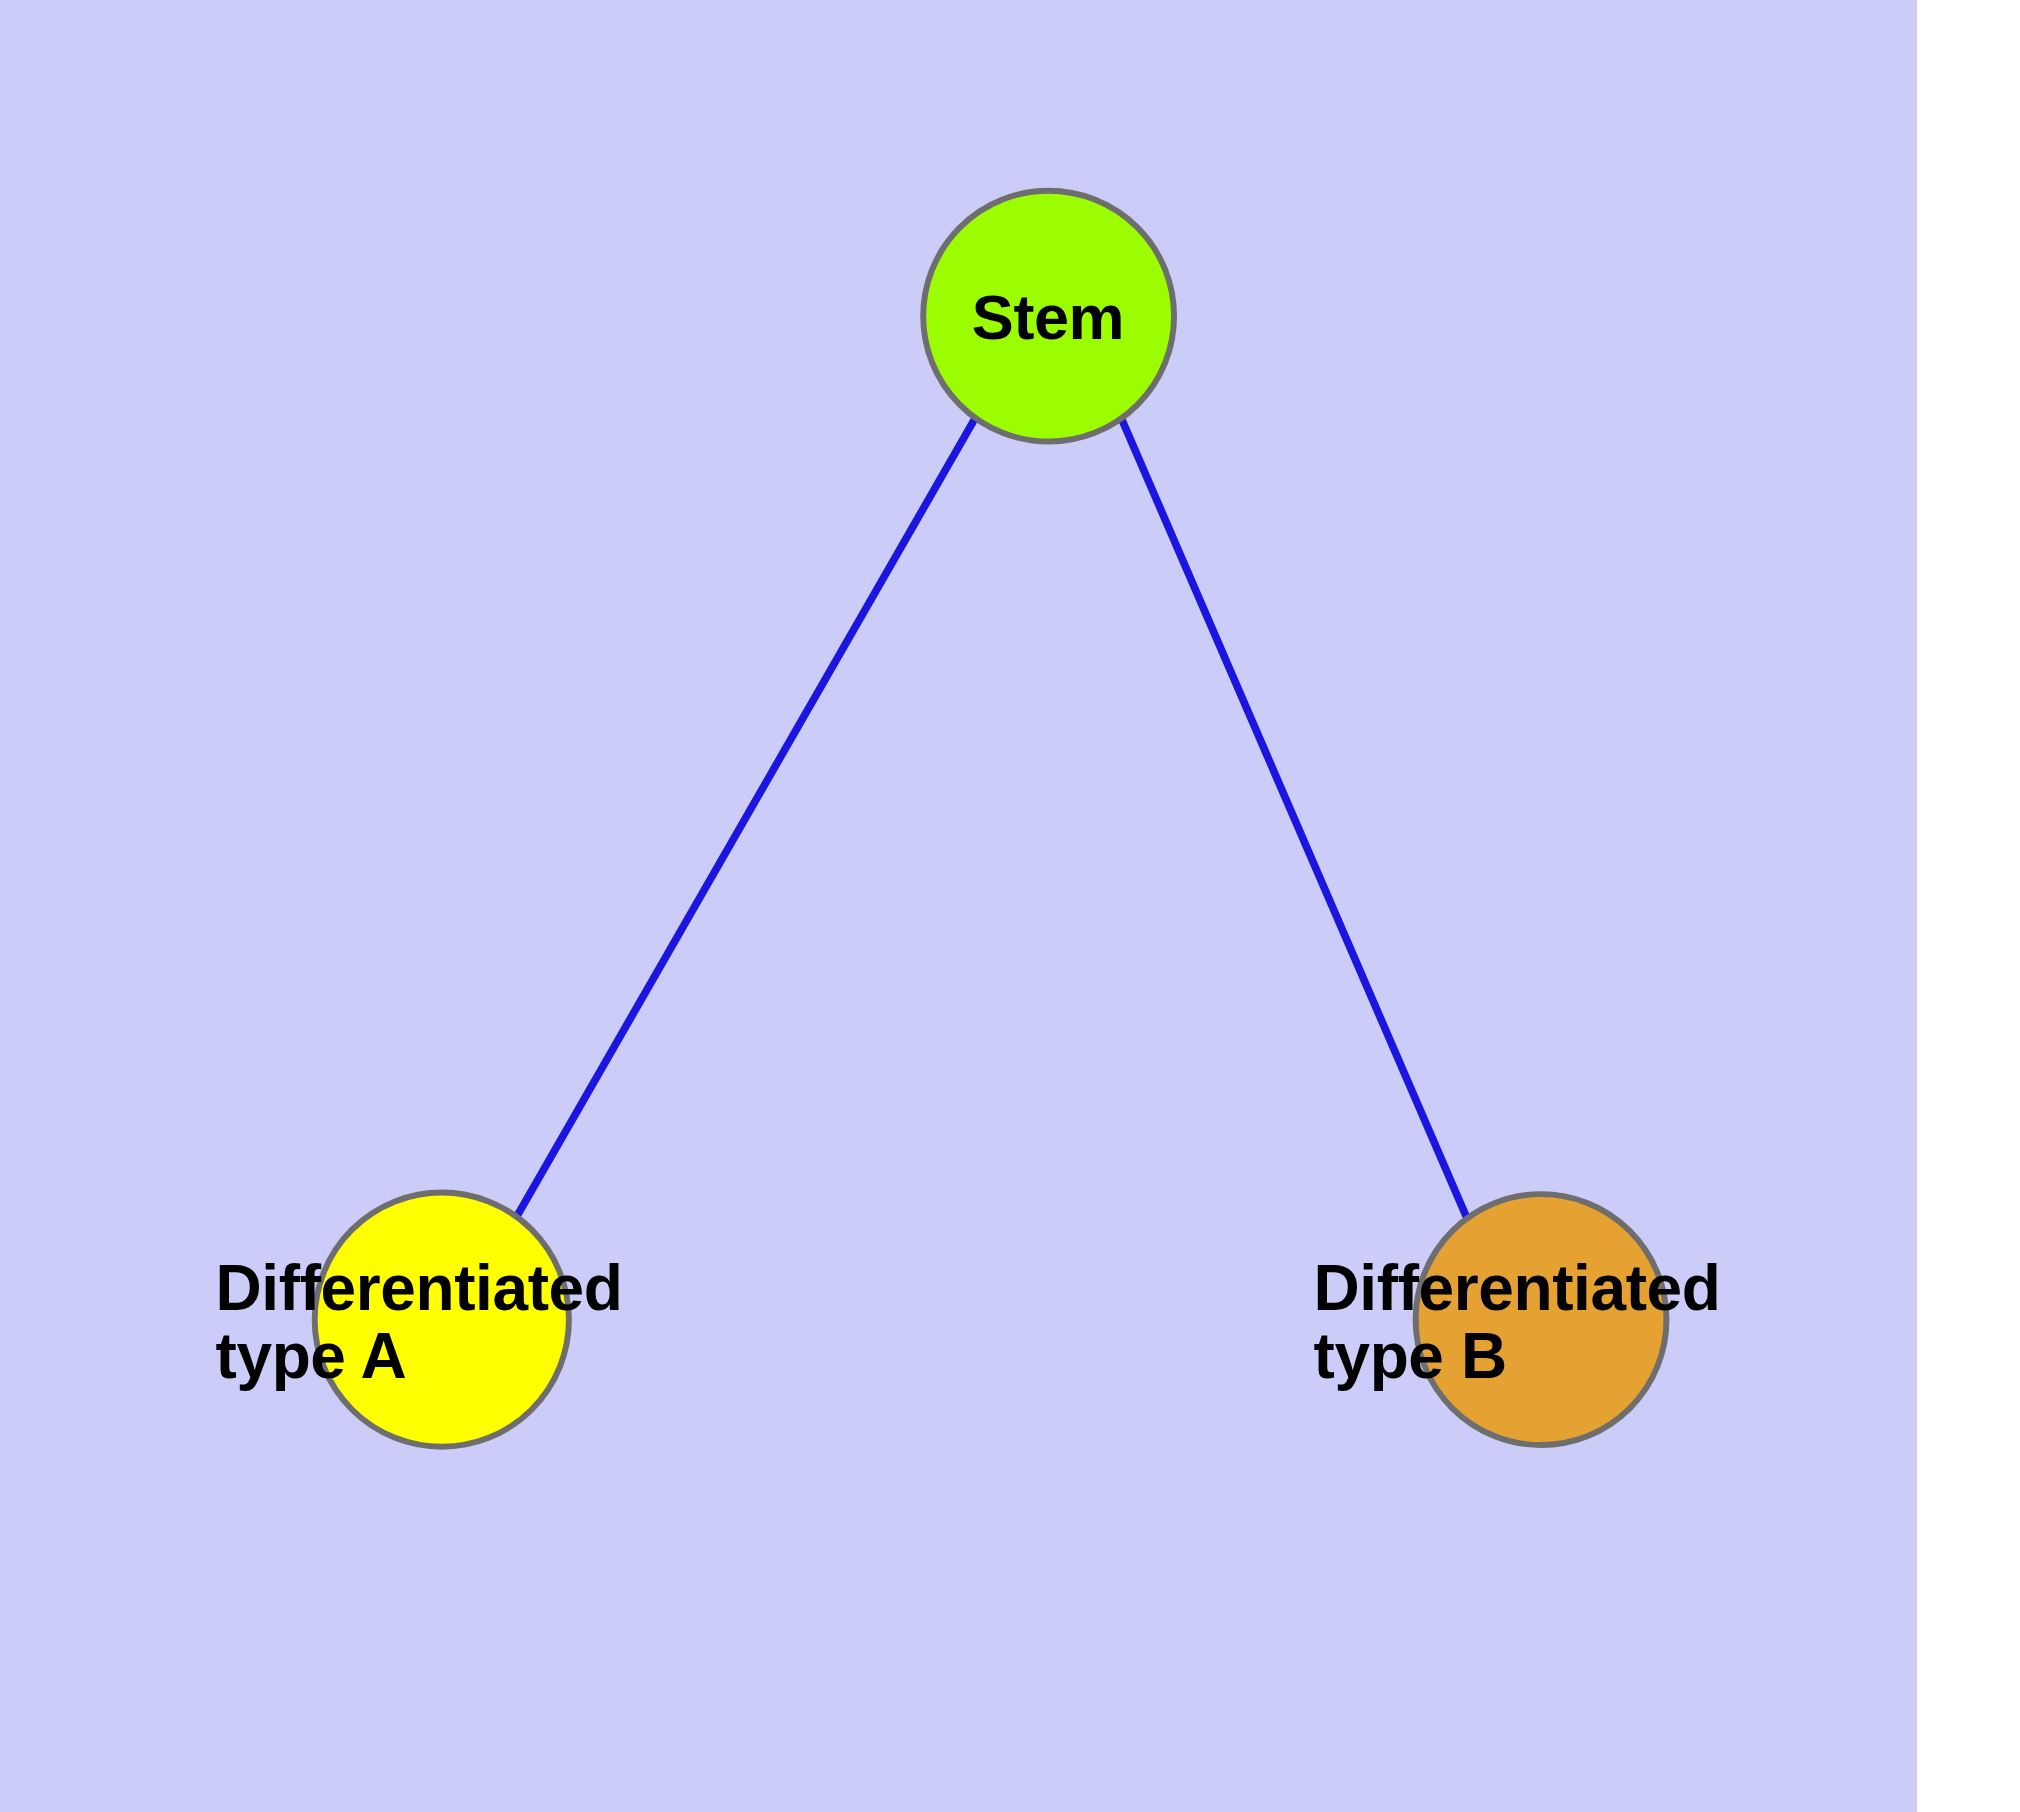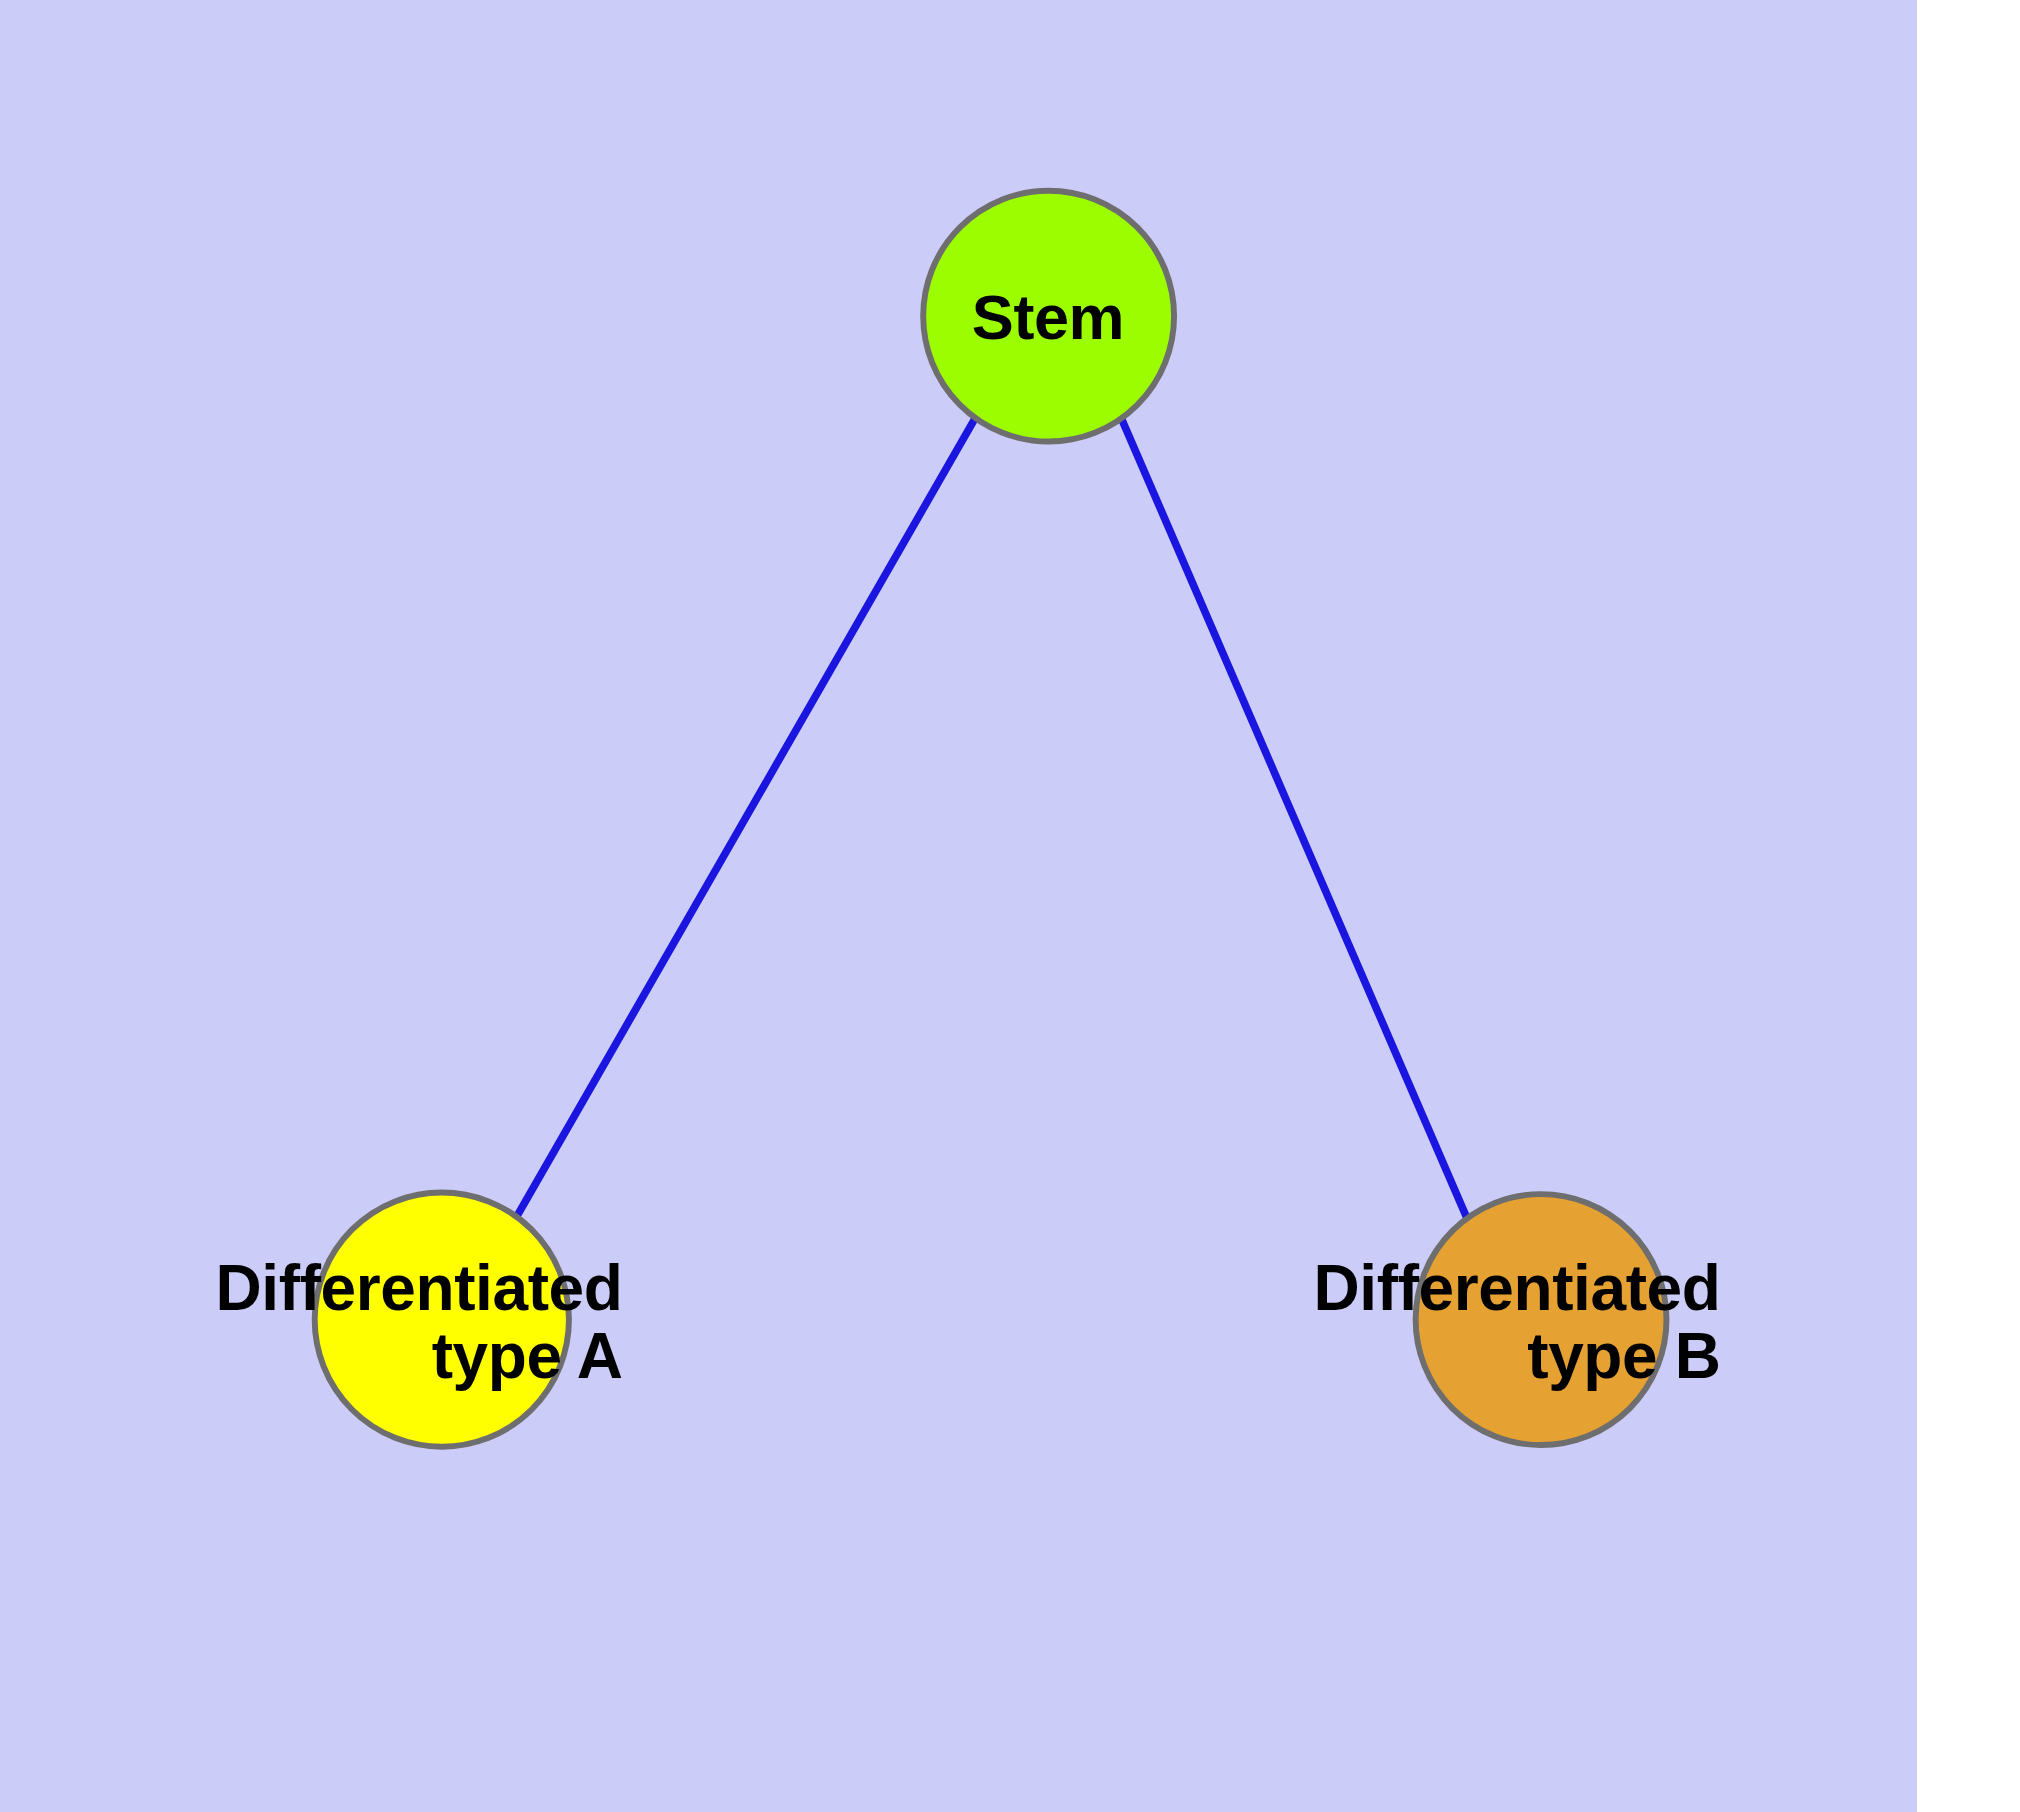--- a/index.html
+++ b/index.html
@@ -25,21 +25,21 @@
   }
   #graph-svg {
     position: absolute;
     left: 0;
     top: 0;
     width: 2021px;
     height: 1812px;
   }
   .node-label {
     position: absolute;
-    text-align: right;
+    text-align: left;
     color: #000000;
     font-weight: bold;
     line-height: 1.06;
     white-space: pre;
     pointer-events: none;
     transform: translate(-50%, -50%);
   }
   .label-stem   { font-size: 63px; letter-spacing: -0.4px; }
   .label-typea  { font-size: 64px; letter-spacing: -0.4px; }
   .label-typeb  { font-size: 64px; letter-spacing: -0.4px; }

